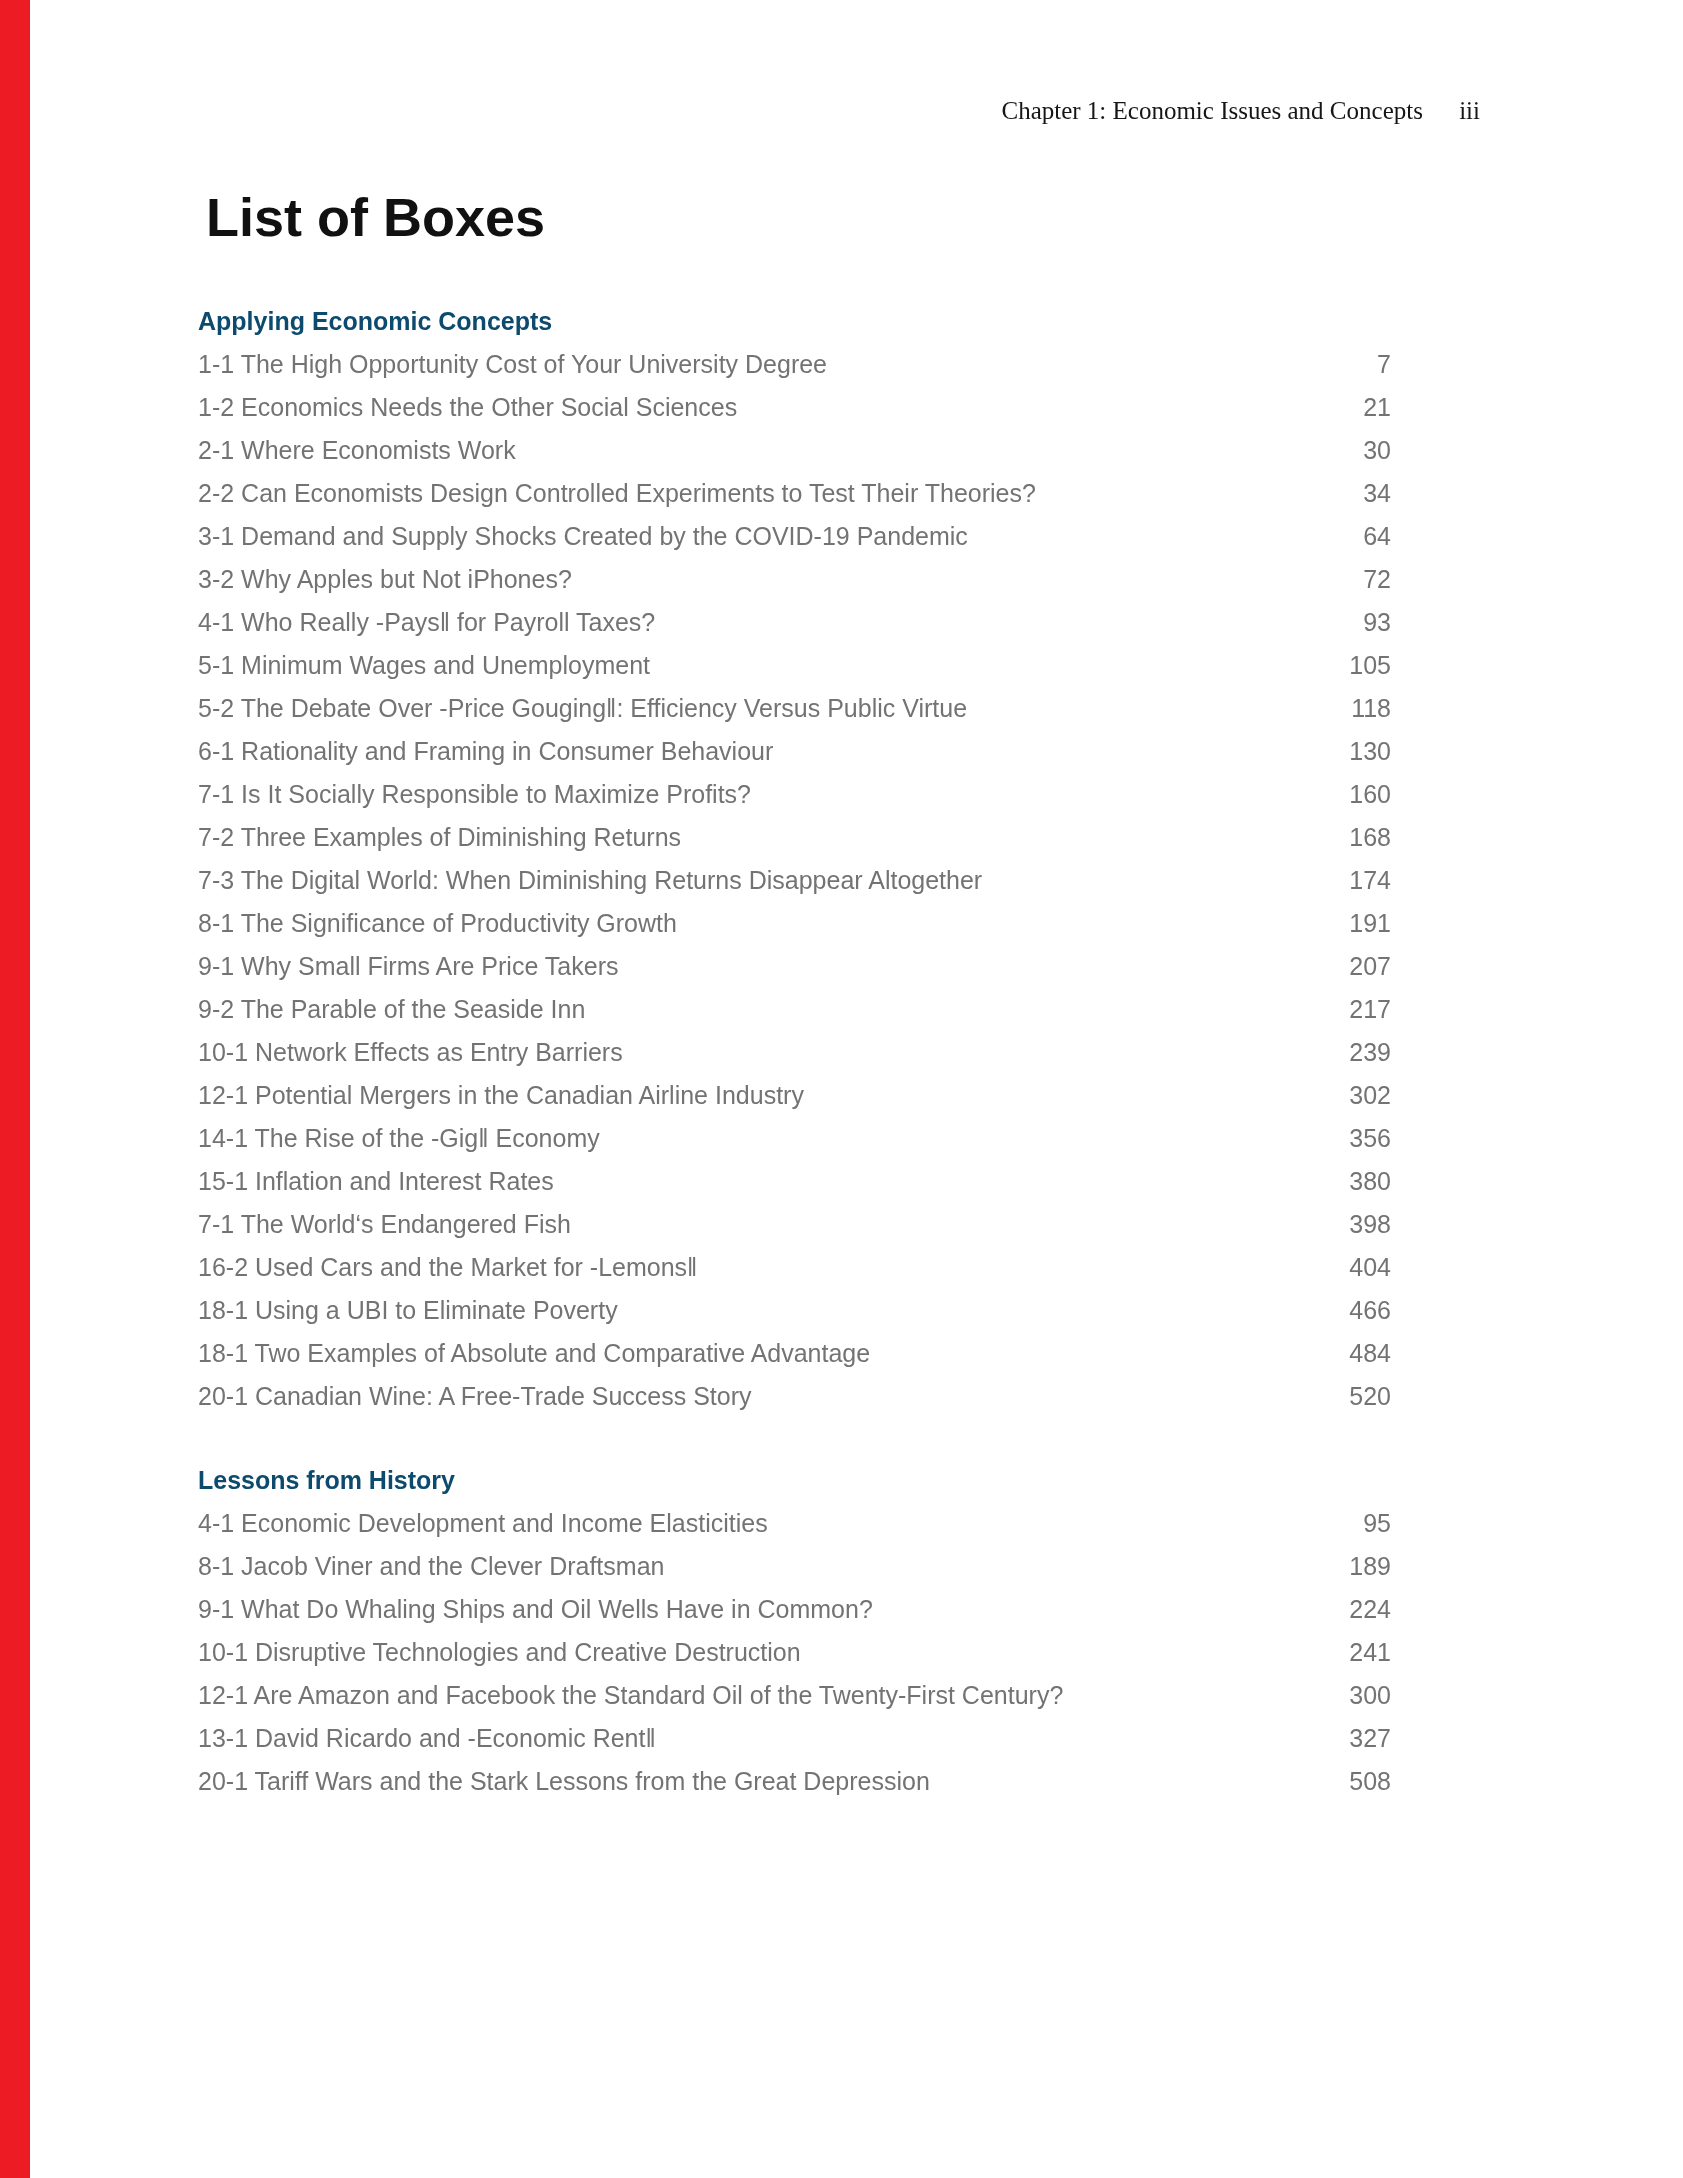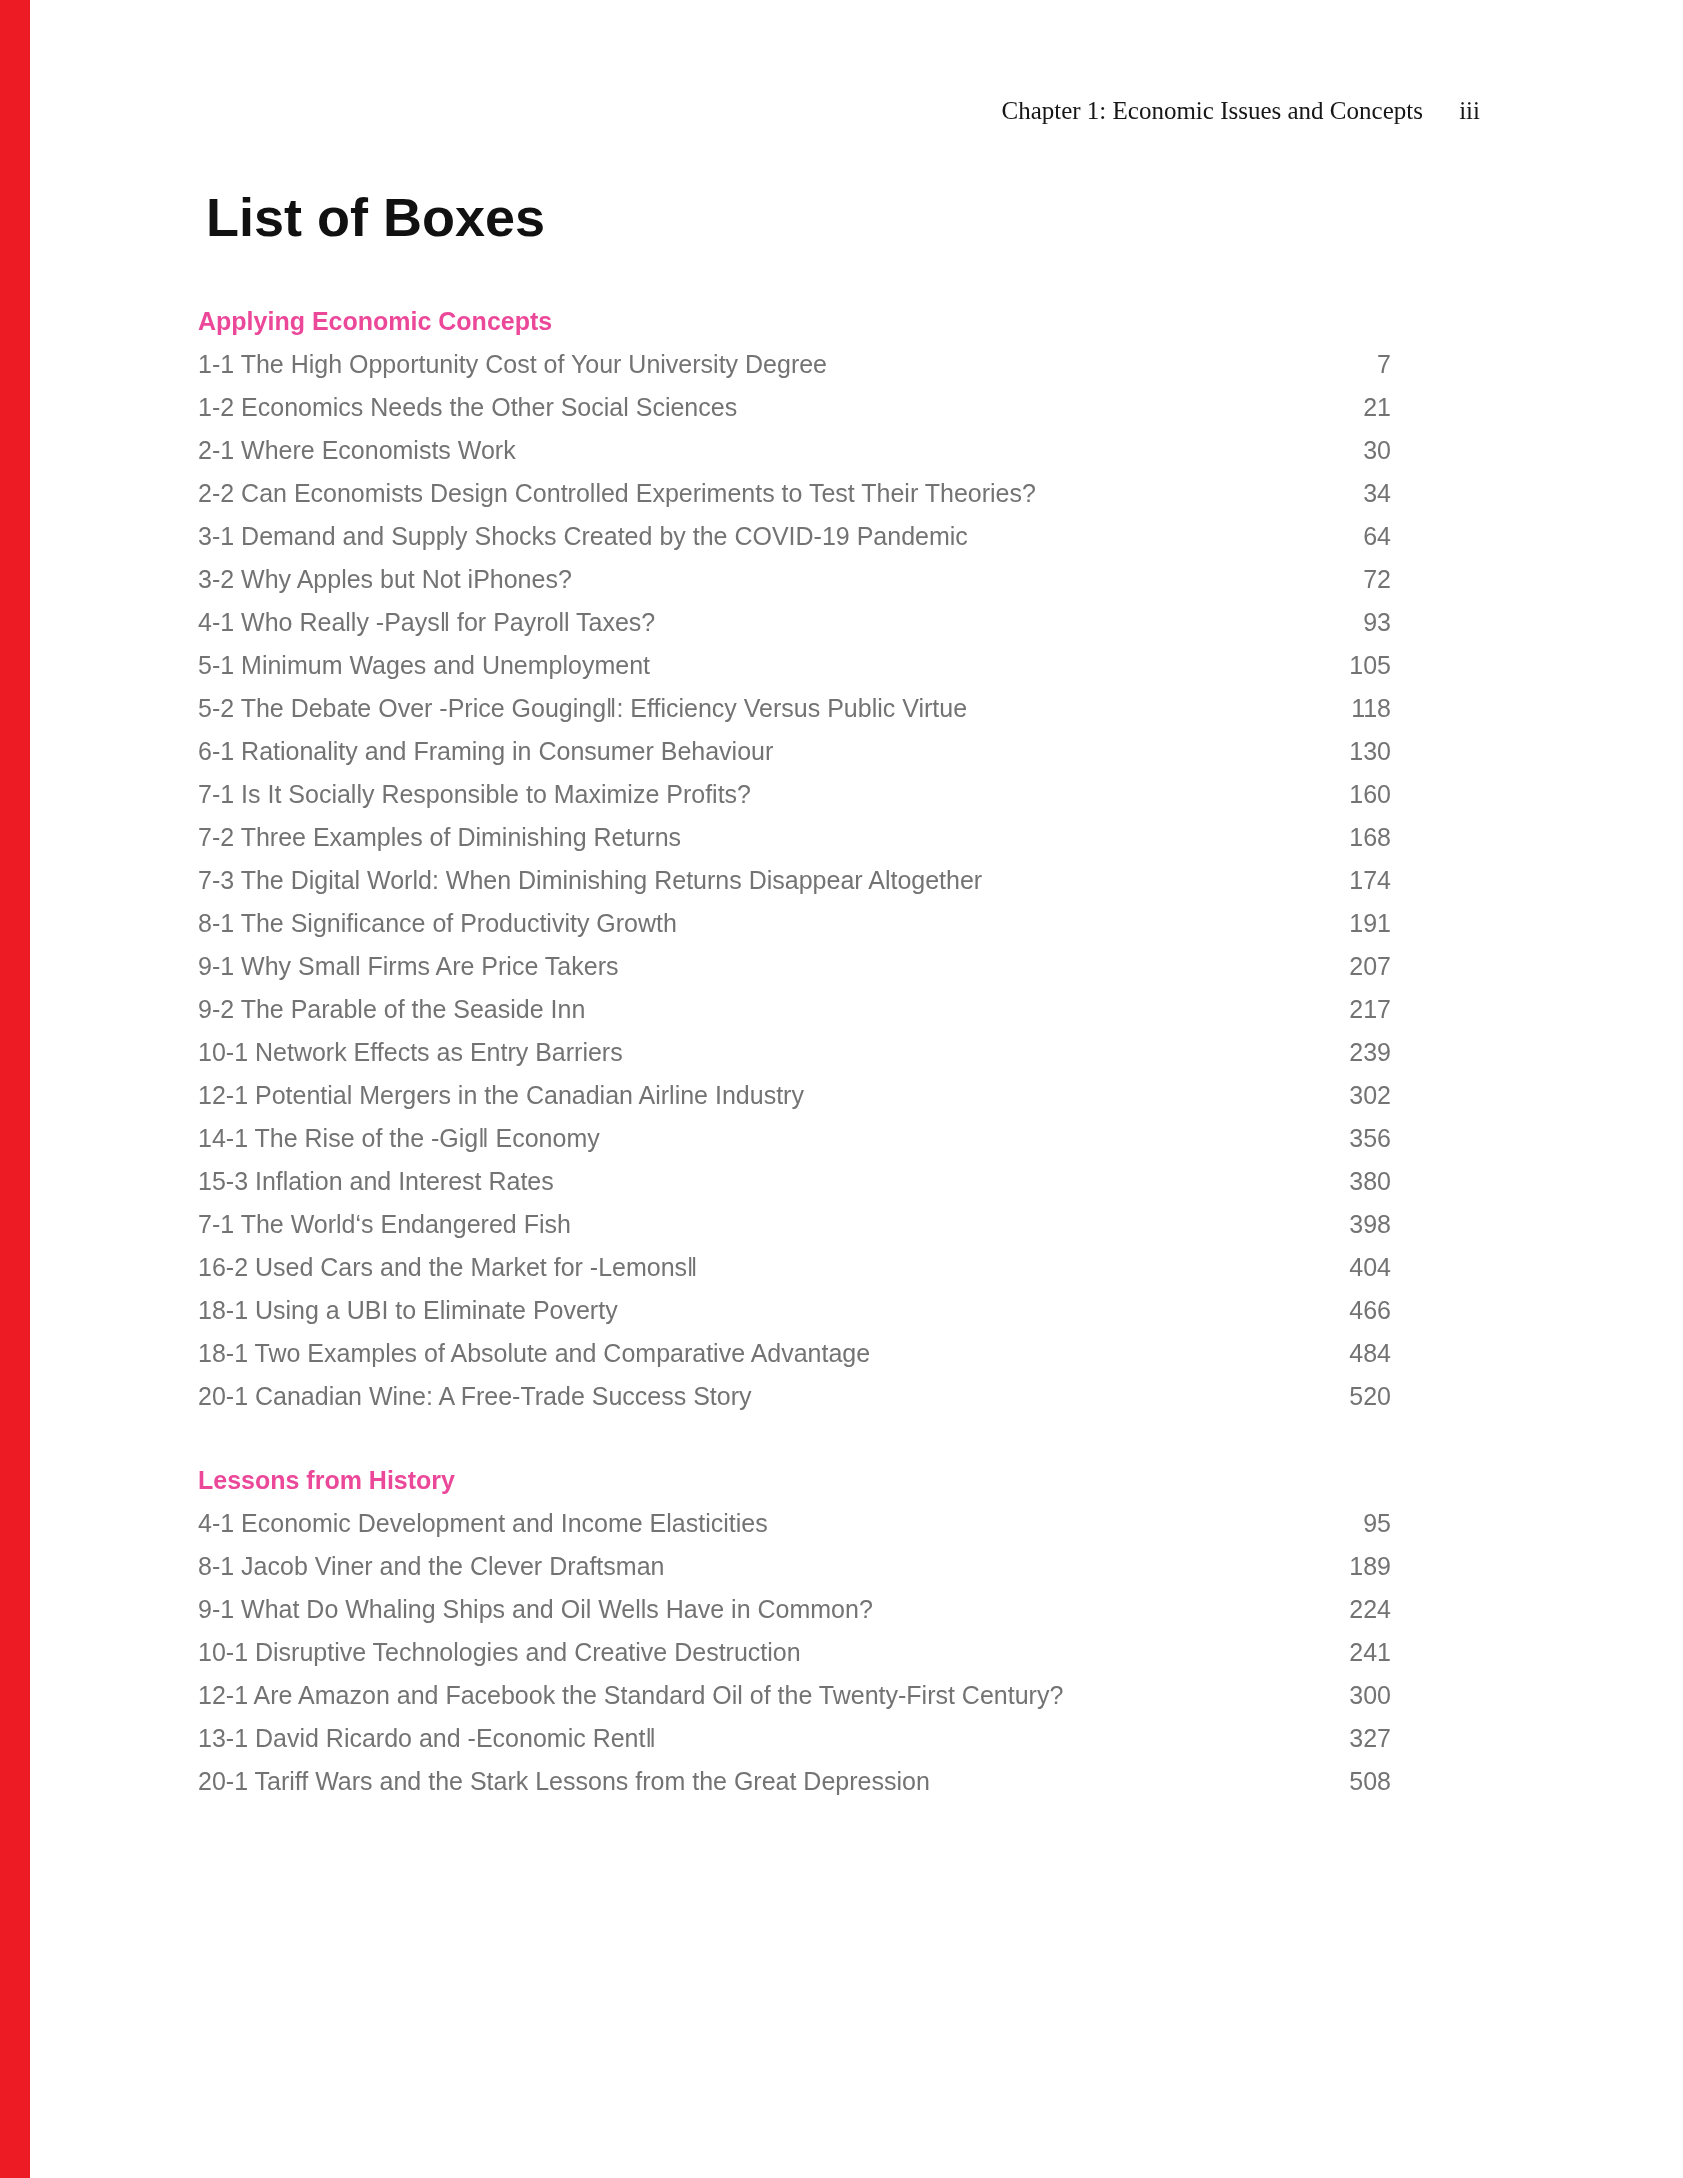--- a/index.html
+++ b/index.html
@@ -53,21 +53,21 @@
     margin: 0;
   }
   .section + .section {
     margin-top: 40px;
   }
   h2.section-heading {
     font-size: 25px;
     font-weight: bold;
     margin: 0;
     line-height: 44px;
-    color: #ec4899;
+    color: #0c4a6e;
   }
   .entry {
     display: flex;
     justify-content: space-between;
     align-items: baseline;
     font-size: 25px;
     line-height: 43px;
     color: #737373;
   }
   .entry-label {
@@ -166,21 +166,21 @@
         </div>
         <div class="entry">
           <span class="entry-label">12-1 Potential Mergers in the Canadian Airline Industry</span>
           <span class="entry-page">302</span>
         </div>
         <div class="entry">
           <span class="entry-label">14-1 The Rise of the -Gig‖ Economy</span>
           <span class="entry-page">356</span>
         </div>
         <div class="entry">
-          <span class="entry-label">15-3 Inflation and Interest Rates</span>
+          <span class="entry-label">15-1 Inflation and Interest Rates</span>
           <span class="entry-page">380</span>
         </div>
         <div class="entry">
           <span class="entry-label">7-1 The World‘s Endangered Fish</span>
           <span class="entry-page">398</span>
         </div>
         <div class="entry">
           <span class="entry-label">16-2 Used Cars and the Market for -Lemons‖</span>
           <span class="entry-page">404</span>
         </div>

